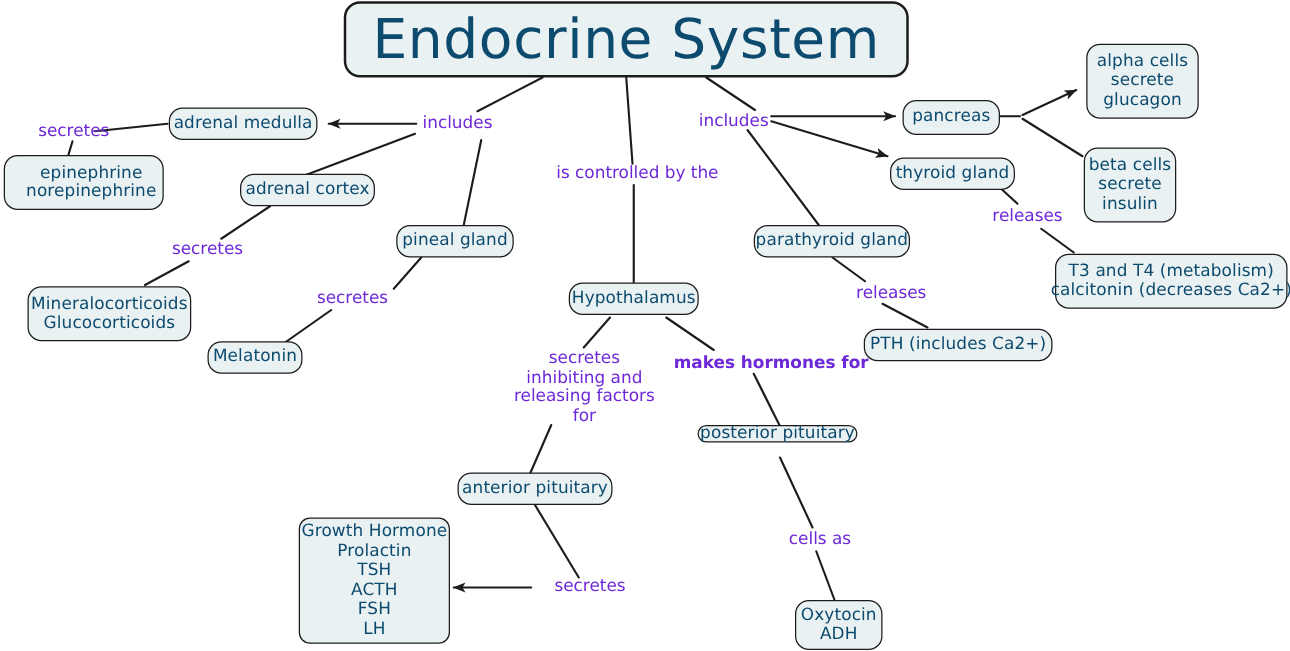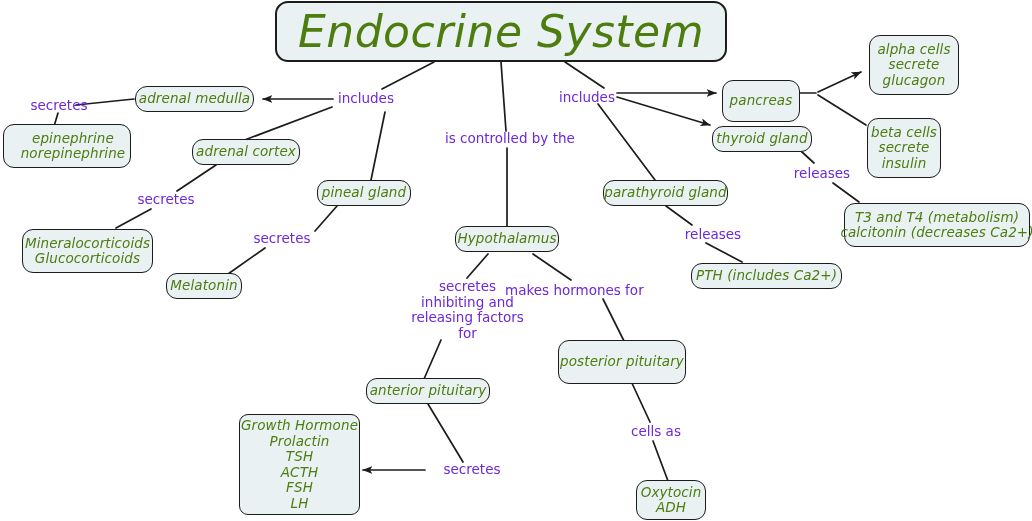--- a/index.html
+++ b/index.html
@@ -26,27 +26,26 @@
   .node {
     position: absolute;
     box-sizing: border-box;
     background: #e9f1f3;
     border: 1.6px solid #1c1c1c;
     border-radius: 11px;
     display: flex;
     align-items: center;
     justify-content: center;
     text-align: center;
-    color: #4d7c0f;
+    color: #0c4a6e;
     font-size: 13.5px;
     line-height: 15.5px;
     letter-spacing: .1px;
     white-space: pre;
     z-index: 2;
-    font-style: italic;
   }
   .node.title {
     border-radius: 13px;
     border-width: 2px;
     font-size: 44px;
     line-height: 48px;
     letter-spacing: .5px;
     font-weight: 400;
   }
   .node.square {
@@ -135,51 +134,51 @@
       <line x1="833" y1="183" x2="859" y2="202"></line>
 
       <line x1="666" y1="206" x2="692" y2="225"></line>
 
       <line x1="706" y1="243" x2="742" y2="262"></line>
     </g>
   </svg>
 
   <div class="node title" style="left:275px; top:1px; width:452px; height:61px;">Endocrine System</div>
 
-  <div class="node" style="left:135px; top:86px; width:119px; height:26px;border-radius:12px;">adrenal medulla</div>
+  <div class="node" style="left:135px; top:86px; width:119px; height:26px;">adrenal medulla</div>
 
   <div class="node" style="left:192px; top:139px; width:108px; height:26px;">adrenal cortex</div>
 
   <div class="node" style="left:3px; top:124px; width:128px; height:44px;padding-left:12px;">epinephrine
 norepinephrine</div>
 
   <div class="node" style="left:22px; top:229px; width:131px; height:44px;">Mineralocorticoids
 Glucocorticoids</div>
 
   <div class="node" style="left:317px; top:180px; width:94px; height:26px;">pineal gland</div>
 
   <div class="node" style="left:166px; top:273px; width:76px; height:26px;">Melatonin</div>
 
   <div class="node" style="left:455px; top:226px; width:104px; height:26px;">Hypothalamus</div>
 
   <div class="node" style="left:366px; top:378px; width:124px; height:26px;">anterior pituitary</div>
 
-  <div class="node" style="left:558px; top:340px; width:128px; height:44px;">posterior pituitary</div>
+  <div class="node" style="left:558px; top:340px; width:128px; height:14px;">posterior pituitary</div>
 
   <div class="node square" style="left:239px; top:414px; width:121px; height:101px;">Growth Hormone
 Prolactin
 TSH
 ACTH
 FSH
 LH</div>
 
   <div class="node" style="left:636px; top:480px; width:70px; height:40px;">Oxytocin
 ADH</div>
 
-  <div class="node" style="left:722px; top:80px; width:78px; height:42px;">pancreas</div>
+  <div class="node" style="left:722px; top:80px; width:78px; height:28px;">pancreas</div>
 
   <div class="node" style="left:712px; top:126px; width:100px; height:26px;">thyroid gland</div>
 
   <div class="node" style="left:603px; top:180px; width:125px; height:26px;">parathyroid gland</div>
 
   <div class="node" style="left:869px; top:35px; width:90px; height:60px;">alpha cells
 secrete
 glucagon</div>
 
   <div class="node" style="left:867px; top:118px; width:74px; height:60px;">beta cells
@@ -201,21 +200,21 @@
 
   <div class="edge-label" style="left:128px; top:192px; width:76px;">secretes</div>
 
   <div class="edge-label" style="left:244px; top:231px; width:76px;">secretes</div>
 
   <div class="edge-label" style="left:400px; top:279px; width:135px;">secretes
 inhibiting and
 releasing factors
 for</div>
 
-  <div class="edge-label" style="left:505px; top:283px; width:132px;">makes hormones for</div>
+  <div class="edge-label" style="left:539px; top:283px; width:132px;font-weight:bold;">makes hormones for</div>
 
   <div class="edge-label" style="left:434px; top:462px; width:76px;">secretes</div>
 
   <div class="edge-label" style="left:626px; top:424px; width:60px;">cells as</div>
 
   <div class="edge-label" style="left:789px; top:166px; width:66px;">releases</div>
 
   <div class="edge-label" style="left:680px; top:227px; width:66px;">releases</div>
 
 </div>

